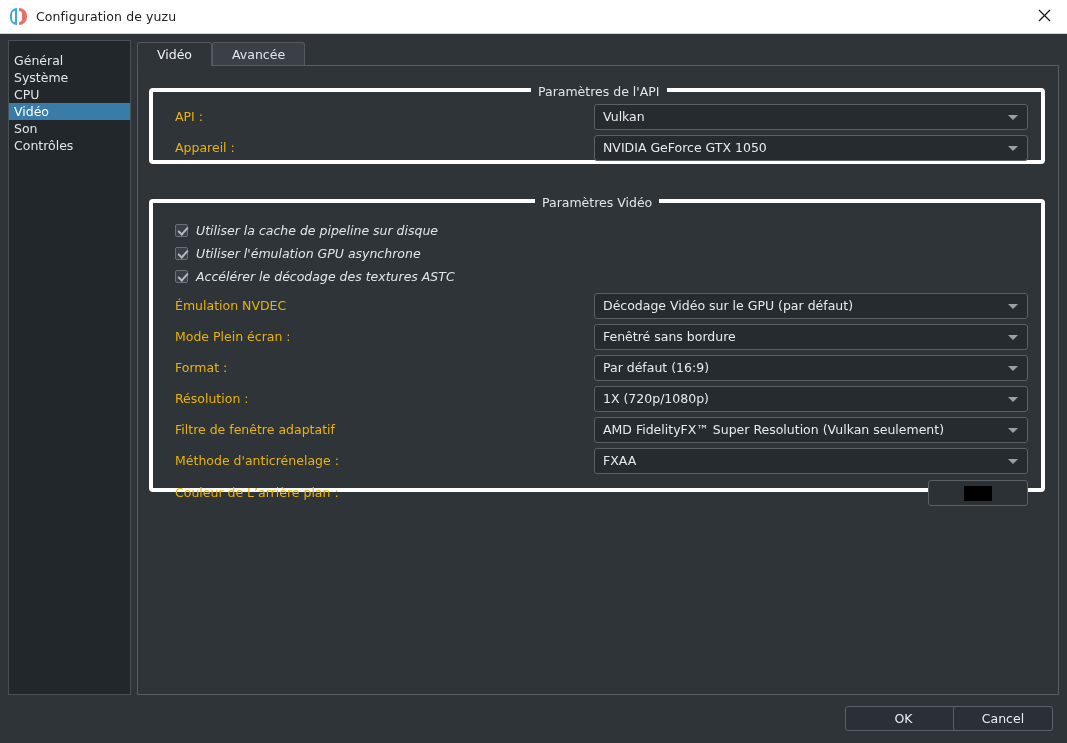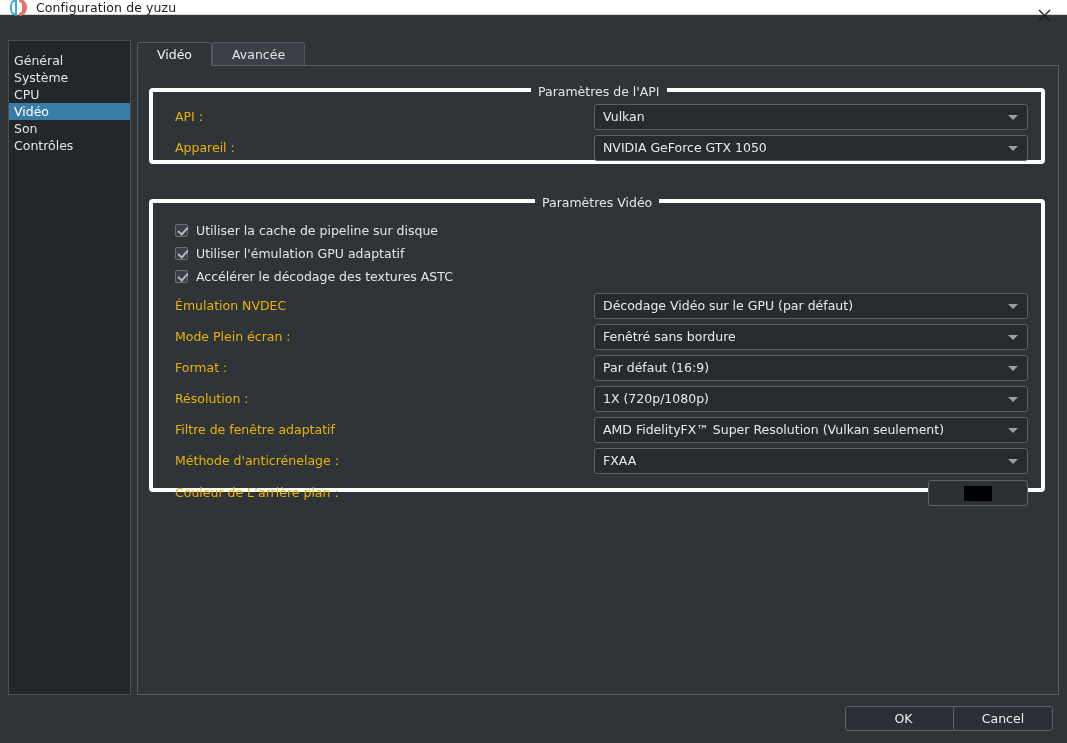--- a/index.html
+++ b/index.html
@@ -12,21 +12,21 @@
   }
   #app {
     position: relative;
     width: 1067px; height: 743px;
     background: #2f3439;
   }
 
   
   .titlebar {
     position: absolute; left: 0; top: 0;
-    width: 1067px; height: 15px;
+    width: 1067px; height: 34px;
     background: #ffffff;
     border-bottom: 1px solid #d6d6d6;
     display: flex; align-items: center;
   }
   .tb-icon {
     width: 28px; height: 31px;
     display: flex; align-items: center; justify-content: center;
     margin-left: 4px;
   }
   .yuzu-logo { position: relative; width: 17px; height: 17px; }
@@ -179,21 +179,21 @@
     flex: none;
   }
   .cbox:after {
     content: "";
     position: absolute; left: 3.5px; top: 0.5px;
     width: 4px; height: 8px;
     border: solid #b4b9bf;
     border-width: 0 2px 2px 0;
     transform: rotate(42deg);
   }
-  .cb-label { font-size: 12.5px; color: #e3e6e8; white-space: nowrap; }
+  .cb-label { font-size: 12.5px; color: #e3e6e8; white-space: nowrap; font-style: italic; }
 
   
   .colorbtn {
     position: absolute;
     right: 13px;
     width: 100px; height: 26px;
     background: #2c3136;
     border: 1px solid #5c6167;
     border-radius: 3px;
     display: flex; align-items: center; justify-content: center;
@@ -290,21 +290,21 @@
 
     <div class="group" id="group-video">
       <div class="group-title" style="left:382px;">Paramètres Vidéo</div>
 
       <div class="cbrow" style="top:17px;">
         <span class="cbox"></span>
         <span class="cb-label">Utiliser la cache de pipeline sur disque</span>
       </div>
       <div class="cbrow" style="top:40px;">
         <span class="cbox"></span>
-        <span class="cb-label">Utiliser l'émulation GPU adaptatif</span>
+        <span class="cb-label">Utiliser l'émulation GPU asynchrone</span>
       </div>
       <div class="cbrow" style="top:63px;">
         <span class="cbox"></span>
         <span class="cb-label">Accélérer le décodage des textures ASTC</span>
       </div>
 
       <div class="row" style="top:90px;">
         <div class="row-label">Émulation NVDEC</div>
         <div class="combo">
           <div class="combo-text">Décodage Vidéo sur le GPU (par défaut)</div>

